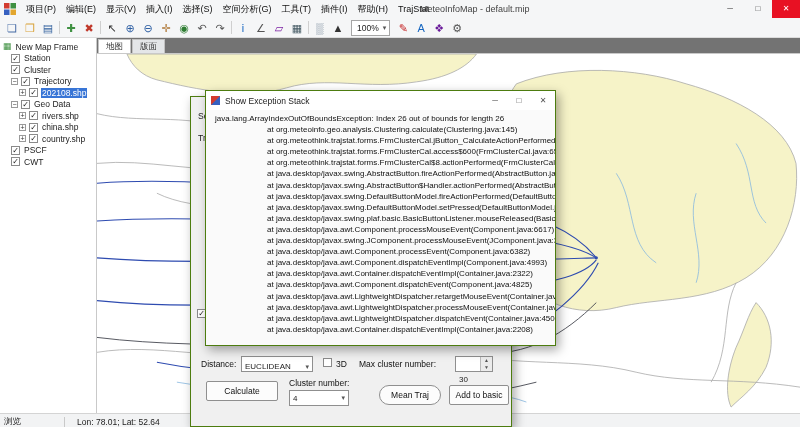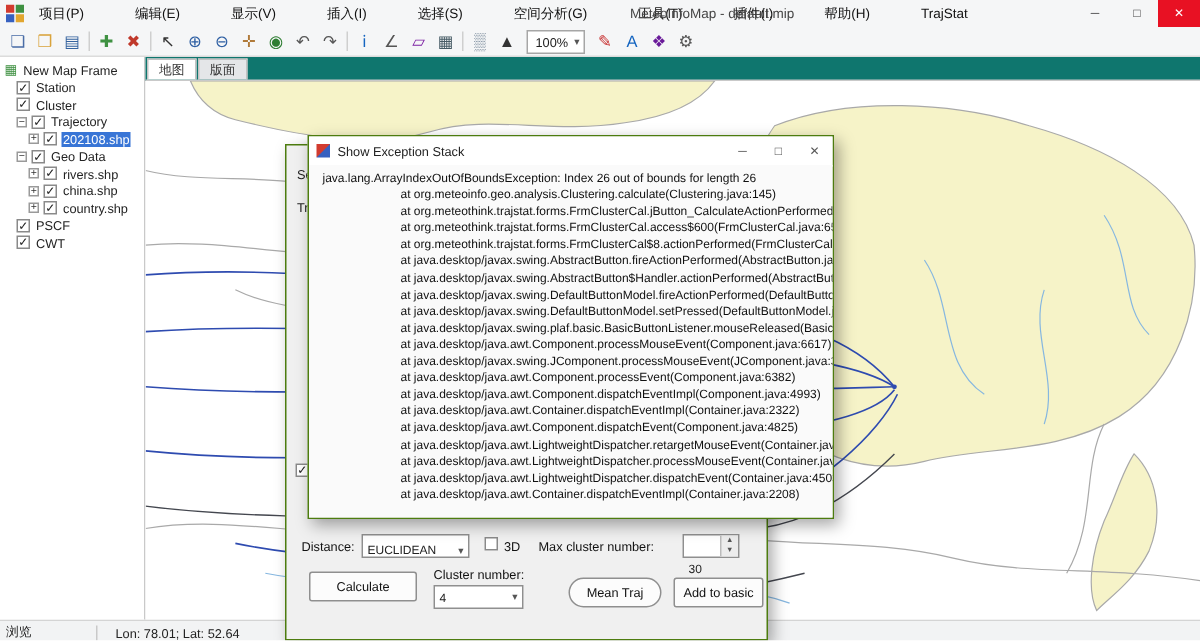--- a/index.html
+++ b/index.html
@@ -3,21 +3,21 @@
 <meta charset="utf-8">
 <style>
   html,body{margin:0;padding:0;background:#fff;}
   .app{position:relative;width:800px;height:427px;overflow:hidden;background:#fff;
        font-family:"Liberation Sans",sans-serif;font-size:9px;color:#222;
        -webkit-font-smoothing:antialiased;}
 
   
   .titlebar{position:relative;height:18px;background:#f5f6f7;display:flex;align-items:center;}
   .app-logo{width:12px;height:12px;margin:0 5px 0 4px;flex:none;}
-  .menubar{display:flex;gap:24px;}
+  .menubar{display:flex;}
   .menu-item{padding:0 5px;line-height:18px;font-size:9px;color:#111;cursor:default;}
   .window-title{position:absolute;left:420px;top:0;line-height:18px;font-size:9px;color:#444;}
   .win-controls{position:absolute;right:0;top:0;height:18px;display:flex;}
   .win-btn{width:28px;text-align:center;line-height:18px;font-size:8px;color:#444;}
   .win-btn.close{background:var(--close-red,#e81123);color:#fff;}
 
   
   .toolbar{height:19px;background:#f5f6f7;border-bottom:1px solid #dcdcdc;display:flex;
            align-items:center;padding-left:3px;}
   .tb-icon{width:18px;height:16px;line-height:16px;text-align:center;font-size:11px;flex:none;}
@@ -33,21 +33,21 @@
   .tree-row{display:flex;align-items:center;height:11.5px;gap:3px;white-space:nowrap;font-size:8.5px;}
   .expander{width:7px;height:7px;border:1px solid #9a9a9a;line-height:5px;text-align:center;
             font-size:7px;color:#333;background:#fff;box-sizing:border-box;flex:none;}
   .checkbox{width:9px;height:9px;border:1px solid #8a8a8a;background:#fff;box-sizing:border-box;
             font-size:8px;line-height:7px;text-align:center;color:#222;flex:none;}
   .frame-icon{color:#3f9142;font-size:9px;line-height:9px;flex:none;}
   .tree-label{padding:0 1px;}
   .tree-label.selected{background:var(--selection-blue,#3875d6);color:#fff;}
 
   .map-section{flex:1;display:flex;flex-direction:column;min-width:0;}
-  .tabstrip{height:15px;background:#0f766e;border-bottom:1px solid #c9c9c9;display:flex;
+  .tabstrip{height:15px;background:#737373;border-bottom:1px solid #c9c9c9;display:flex;
             align-items:flex-end;padding-left:1px;}
   .tab{height:13px;line-height:13px;padding:0 7px;font-size:8.5px;border:1px solid #c2c2c2;
        border-bottom:none;background:#e4e6e8;margin-right:1px;color:#333;}
   .tab.active{background:#fff;}
   .map{flex:1;position:relative;background:#fff;overflow:hidden;}
   .map svg{position:absolute;inset:0;width:100%;height:100%;}
   .land{fill:var(--land-fill,#f6f3c8);stroke:var(--border-gray,#a9a9a9);stroke-width:.8;}
   .border{fill:none;stroke:var(--border-gray,#a9a9a9);stroke-width:.8;}
   .river{fill:none;stroke:var(--river-blue,#86b7e0);stroke-width:.8;}
   .traj{fill:none;stroke:var(--trajectory-blue,#2e4bb0);stroke-width:1.1;}

